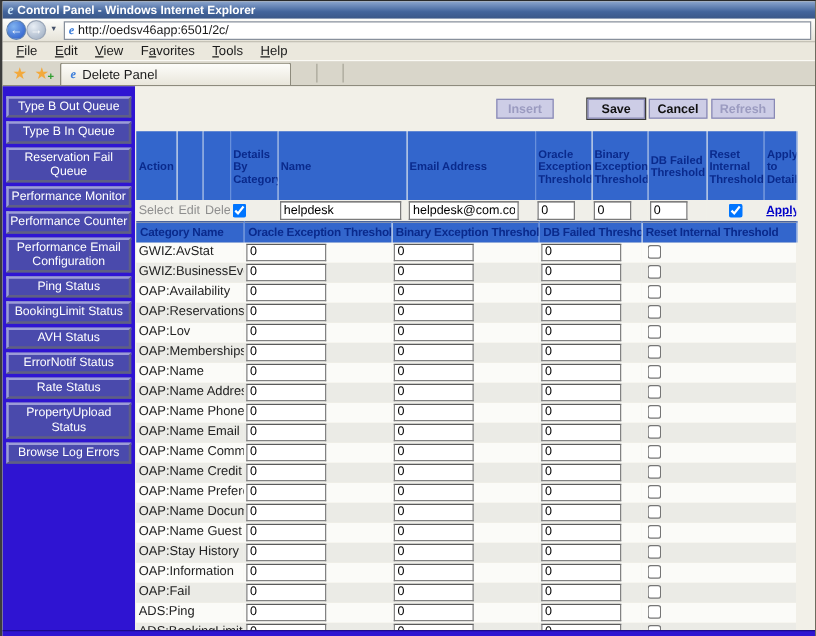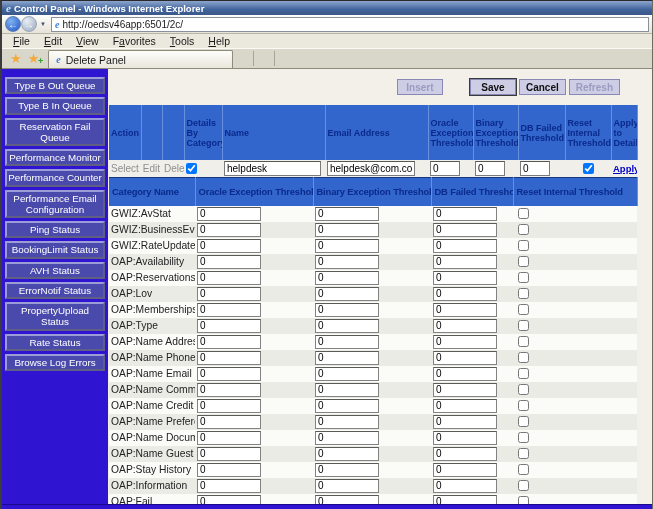--- a/index.html
+++ b/index.html
@@ -72,21 +72,21 @@
     padding:0 2px; overflow:hidden; white-space:nowrap; }
   .t1 .act span{ margin-right:4px; cursor:pointer; }
   .ti{ height:15px; border:1px solid #7B7B7B; border-top-color:#565656;
     font-family:inherit; font-size:10px; padding:0 2px; background:#fff; }
   .ti.nm{ width:97px; } .ti.em{ width:88px; } .ti.z1{ width:30px; }
   input[type=checkbox]{ width:11px; height:11px; margin:0; vertical-align:middle; }
   .apply{ color:#0000C8; font-weight:bold; font-size:9.5px; text-decoration:underline; cursor:pointer; }
 
   .t2 th{ background:#3366CC; color:#0A2A8C; font-size:9.4px; font-weight:bold;
     letter-spacing:-0.15px; text-align:left; white-space:nowrap; overflow:hidden;
-    padding:2px 3px; height:28px; border-right:1px solid #6890DC; border-top:1px solid #16367F; }
+    padding:2px 3px; height:16px; border-right:1px solid #6890DC; border-top:1px solid #16367F; }
   .t2 td{ height:16px; font-size:10.3px; color:#222; padding:0 2px;
     overflow:hidden; white-space:nowrap; }
   .t2 tbody tr:nth-child(odd){ background:#FBFBF8; }
   .t2 tbody tr:nth-child(even){ background:#EBEBE6; }
   .tz{ width:64px; height:14px; border:1px solid #828282; border-top-color:#5a5a5a;
     font-family:inherit; font-size:10px; padding:0 2px; background:#fff; }
   .t2 .cb{ margin-left:3px; }
 </style>
 </head>
 <body>
@@ -135,22 +135,22 @@
         <button class="sbtn">Type B Out Queue</button>
         <button class="sbtn">Type B In Queue</button>
         <button class="sbtn">Reservation Fail Queue</button>
         <button class="sbtn">Performance Monitor</button>
         <button class="sbtn">Performance Counter</button>
         <button class="sbtn">Performance Email Configuration</button>
         <button class="sbtn">Ping Status</button>
         <button class="sbtn">BookingLimit Status</button>
         <button class="sbtn">AVH Status</button>
         <button class="sbtn">ErrorNotif Status</button>
+        <button class="sbtn">Rate Status</button>
         <button class="sbtn">PropertyUpload Status</button>
-        <button class="sbtn">Rate Status</button>
         <button class="sbtn">Browse Log Errors</button>
       </div>
 
     <div class="main">
       <div class="actionbar">
           <button class="abtn disabled">Insert</button>
           <button class="abtn focused">Save</button>
           <button class="abtn">Cancel</button>
           <button class="abtn disabled">Refresh</button>
         </div>
@@ -227,27 +227,20 @@
               <td><input type="checkbox" class="cb" style=""></td>
             </tr>
             <tr>
               <td>GWIZ:BusinessEvent</td>
               <td><input class="tz" value="0" style=""></td>
               <td><input class="tz" value="0" style=""></td>
               <td><input class="tz" value="0" style=""></td>
               <td><input type="checkbox" class="cb" style=""></td>
             </tr>
             <tr>
-              <td>GWIZ:RateUpdate</td>
-              <td><input class="tz" value="0" style=""></td>
-              <td><input class="tz" value="0" style=""></td>
-              <td><input class="tz" value="0" style=""></td>
-              <td><input type="checkbox" class="cb" style=""></td>
-            </tr>
-            <tr>
               <td>OAP:Availability</td>
               <td><input class="tz" value="0" style=""></td>
               <td><input class="tz" value="0" style=""></td>
               <td><input class="tz" value="0" style=""></td>
               <td><input type="checkbox" class="cb" style=""></td>
             </tr>
             <tr>
               <td>OAP:Reservations</td>
               <td><input class="tz" value="0" style=""></td>
               <td><input class="tz" value="0" style=""></td>
@@ -262,21 +255,21 @@
               <td><input type="checkbox" class="cb" style=""></td>
             </tr>
             <tr>
               <td>OAP:Memberships</td>
               <td><input class="tz" value="0" style=""></td>
               <td><input class="tz" value="0" style=""></td>
               <td><input class="tz" value="0" style=""></td>
               <td><input type="checkbox" class="cb" style=""></td>
             </tr>
             <tr>
-              <td>OAP:Type</td>
+              <td>OAP:Name</td>
               <td><input class="tz" value="0" style=""></td>
               <td><input class="tz" value="0" style=""></td>
               <td><input class="tz" value="0" style=""></td>
               <td><input type="checkbox" class="cb" style=""></td>
             </tr>
             <tr>
               <td>OAP:Name Address</td>
               <td><input class="tz" value="0" style=""></td>
               <td><input class="tz" value="0" style=""></td>
               <td><input class="tz" value="0" style=""></td>

